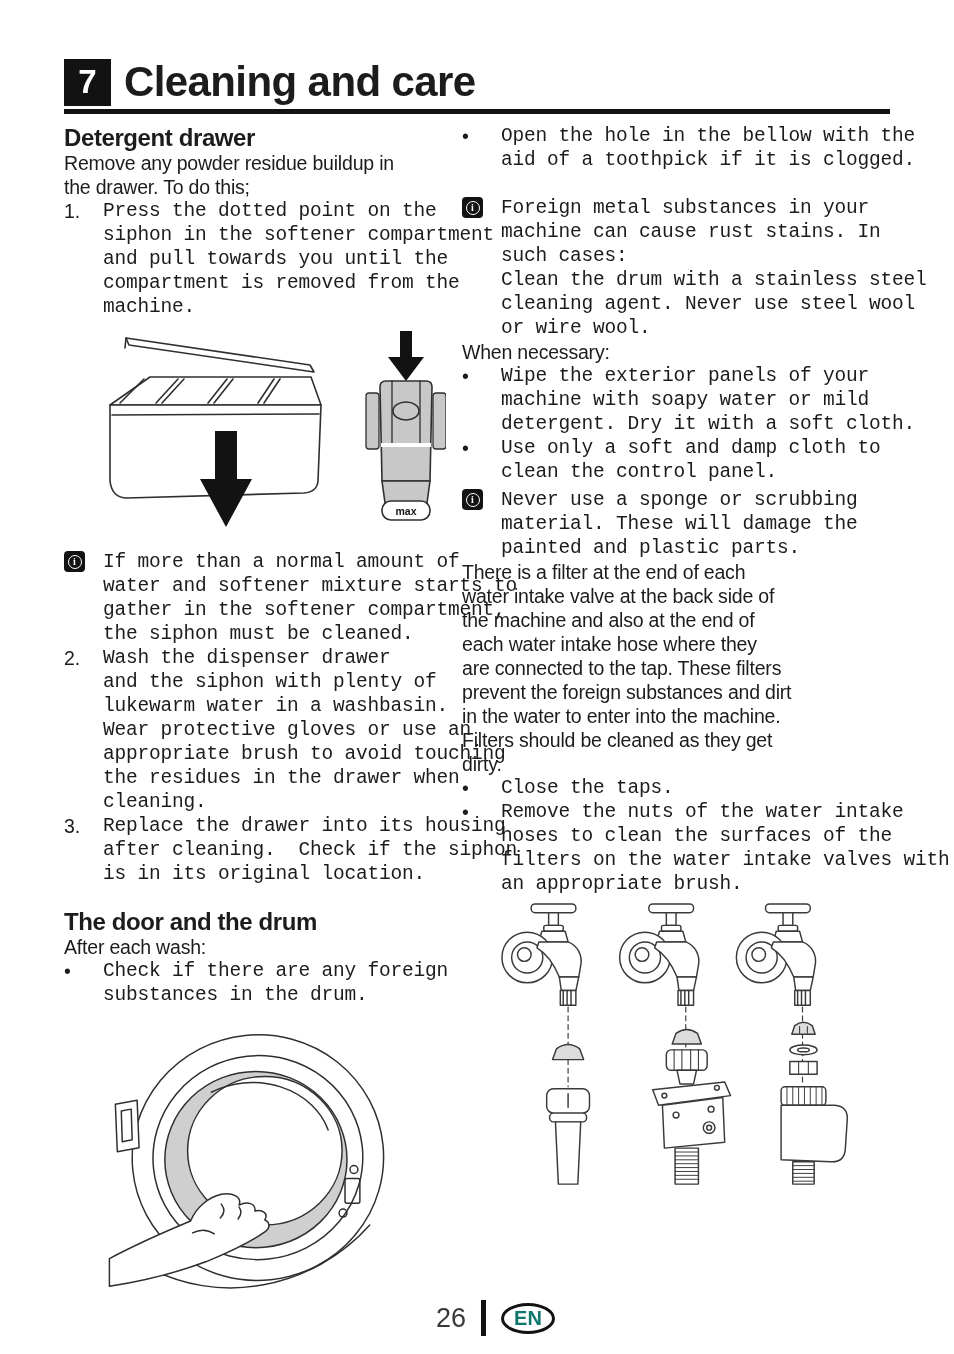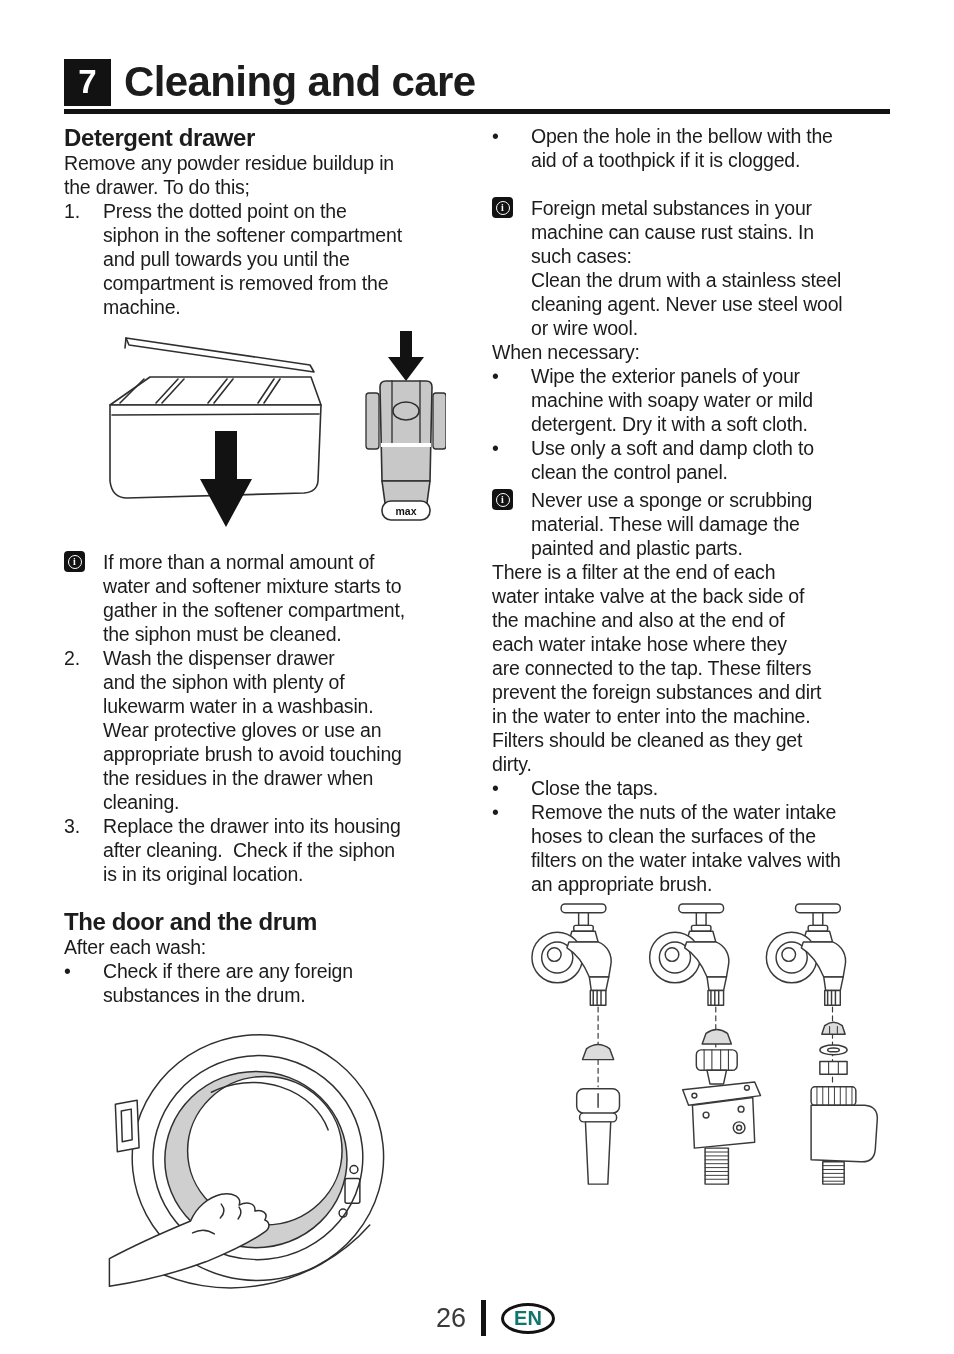--- a/index.html
+++ b/index.html
@@ -18,33 +18,33 @@
   .chap-box{
     width:47px;height:47px;background:#121212;color:#fff;
     display:flex;align-items:center;justify-content:center;
     font-size:33px;font-weight:bold;flex:none;
   }
   h1{
     margin:0;font-size:42px;font-weight:bold;letter-spacing:-0.6px;white-space:pre;
   }
   .rule{height:5px;background:#121212;margin-top:3px;}
   
-  .columns{display:flex;gap:30px;margin-top:10px;}
+  .columns{display:flex;margin-top:10px;}
   .col{width:398px;flex:none;}
   h2{
     margin:0;font-size:24px;line-height:27px;font-weight:bold;
     letter-spacing:-0.4px;white-space:pre;
   }
   .body, .txt, .marker{
     font-size:19.5px;line-height:24px;letter-spacing:-0.2px;
   }
   .body{margin:0;white-space:pre;}
   .li{display:flex;align-items:flex-start;}
   .marker{width:39px;flex:none;}
-  .txt{flex:1;white-space:pre;}
+  .txt{flex:1;white-space:pre;font-family:Liberation Mono, monospace;}
   .mt24{margin-top:24px;} .mt22{margin-top:22px;} .mt20{margin-top:20px;} .mt4{margin-top:4px;}
   
   .icon-cell{width:39px;flex:none;padding-top:1px;}
   .info-icon{
     width:21px;height:21px;background:#121212;border-radius:4px;
     display:flex;align-items:center;justify-content:center;
   }
   .info-i{
     width:14px;height:14px;border:1.5px solid #fff;border-radius:50%;
     color:#fff;font-size:10px;line-height:14px;font-weight:bold;

